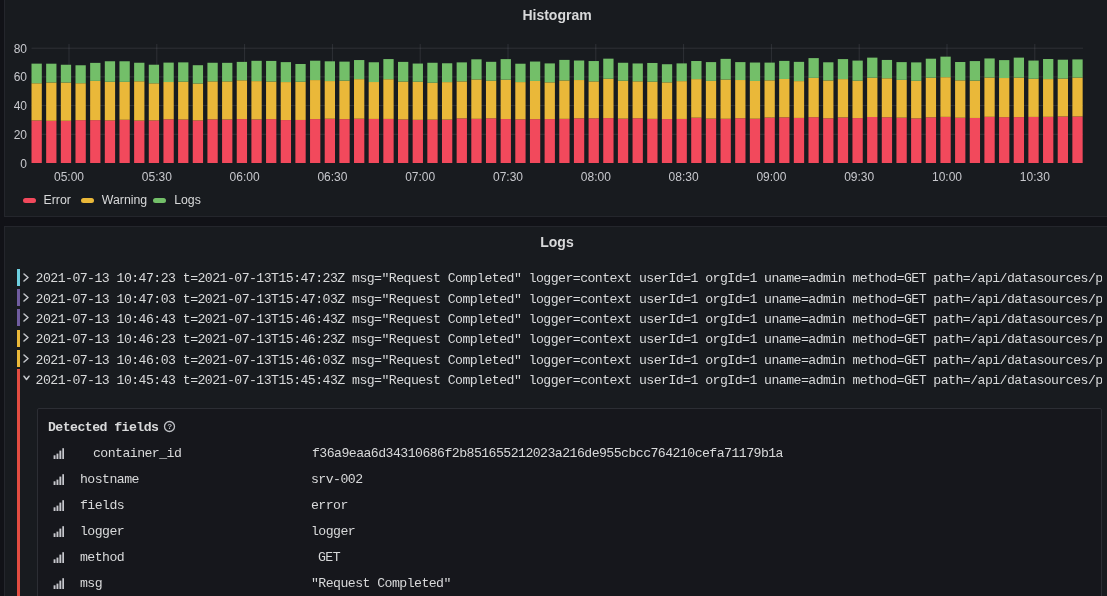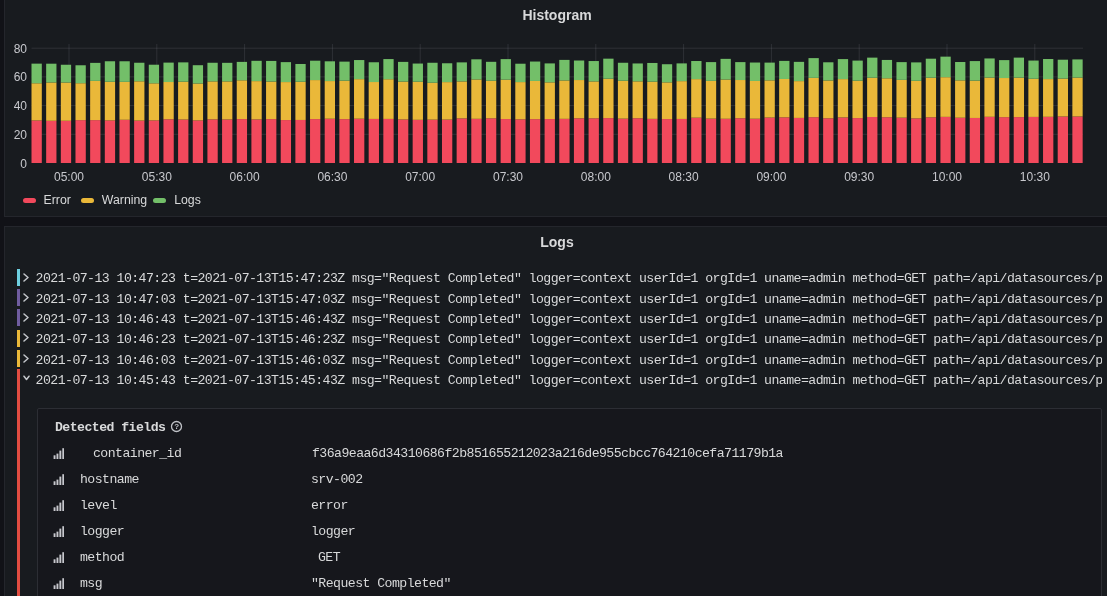--- a/index.html
+++ b/index.html
@@ -303,21 +303,21 @@
 <div style="position:absolute;left:23.2px;top:353.7px;line-height:0"><svg width="6" height="9" viewBox="0 0 6 9">
       <path d="M1 1 L5 4.5 L1 8" fill="none" stroke="#c3c6cb" stroke-width="1.5" stroke-linecap="round" stroke-linejoin="round"></path>
     </svg></div>
 <div class="ltext" style="left:35.6px;top:352.5px;width:1066.4px;overflow:hidden">2021-07-13 10:46:03 t=2021-07-13T15:46:03Z msg="Request Completed" logger=context userId=1 orgId=1 uname=admin method=GET path=/api/datasources/proxy/1/api/v1/query_range status=200 remote_addr=127.0.0.1 time_ms=12 size=460</div>
 <div style="position:absolute;left:16.5px;top:368.8px;width:3.2px;height:227.5px;background:#E24D42"></div>
 <div style="position:absolute;left:22.8px;top:375.0px;line-height:0"><svg width="7" height="6" viewBox="0 0 7 6">
       <path d="M1 1.2 L3.5 4.5 L6 1.2" fill="none" stroke="#c3c6cb" stroke-width="1.5" stroke-linecap="round" stroke-linejoin="round"></path>
     </svg></div>
 <div class="ltext" style="left:35.6px;top:372.8px;width:1066.4px;overflow:hidden">2021-07-13 10:45:43 t=2021-07-13T15:45:43Z msg="Request Completed" logger=context userId=1 orgId=1 uname=admin method=GET path=/api/datasources/proxy/1/api/v1/query_range status=200 remote_addr=127.0.0.1 time_ms=12 size=460</div>
   <div style="position:absolute;left:37px;top:408px;width:1065px;height:200px;background:#16171c;border:1px solid #2c2e34;border-radius:2px;box-sizing:border-box"></div>
-  <div class="ltext" style="left:55px;top:420px;font-weight:700">Detected fields<svg width="13" height="13" viewBox="0 0 13 13" style="vertical-align:-2px;margin-left:5px">
+  <div class="ltext" style="left:48px;top:420px;font-weight:700">Detected fields<svg width="13" height="13" viewBox="0 0 13 13" style="vertical-align:-2px;margin-left:5px">
       <circle cx="6.5" cy="6.5" r="5" fill="none" stroke="#bfc1c6" stroke-width="1.3"></circle>
       <text x="6.5" y="9.2" font-size="8" fill="#bfc1c6" text-anchor="middle" font-family="Liberation Sans, sans-serif">?</text>
     </svg></div>
   <div style="position:absolute;left:53px;top:447.5px;line-height:0"><svg width="11" height="11" viewBox="0 0 11 11">
       <g fill="#c7c8cd">
         <rect x="0.6" y="7.3" width="1.9" height="3.7"></rect>
         <rect x="3.5" y="5.6" width="1.9" height="5.4"></rect>
         <rect x="6.4" y="2.6" width="1.9" height="8.4"></rect>
         <rect x="9.3" y="0.2" width="1.9" height="10.8"></rect>
       </g>
@@ -335,21 +335,21 @@
 <div class="ltext" style="left:80px;top:472px">hostname</div>
 <div class="ltext" style="left:311px;top:472px">srv-002</div>
 <div style="position:absolute;left:53px;top:499.5px;line-height:0"><svg width="11" height="11" viewBox="0 0 11 11">
       <g fill="#c7c8cd">
         <rect x="0.6" y="7.3" width="1.9" height="3.7"></rect>
         <rect x="3.5" y="5.6" width="1.9" height="5.4"></rect>
         <rect x="6.4" y="2.6" width="1.9" height="8.4"></rect>
         <rect x="9.3" y="0.2" width="1.9" height="10.8"></rect>
       </g>
     </svg></div>
-<div class="ltext" style="left:80px;top:498px">level</div>
+<div class="ltext" style="left:80px;top:498px">fields</div>
 <div class="ltext" style="left:311px;top:498px">error</div>
 <div style="position:absolute;left:53px;top:525.5px;line-height:0"><svg width="11" height="11" viewBox="0 0 11 11">
       <g fill="#c7c8cd">
         <rect x="0.6" y="7.3" width="1.9" height="3.7"></rect>
         <rect x="3.5" y="5.6" width="1.9" height="5.4"></rect>
         <rect x="6.4" y="2.6" width="1.9" height="8.4"></rect>
         <rect x="9.3" y="0.2" width="1.9" height="10.8"></rect>
       </g>
     </svg></div>
 <div class="ltext" style="left:80px;top:524px">logger</div>

